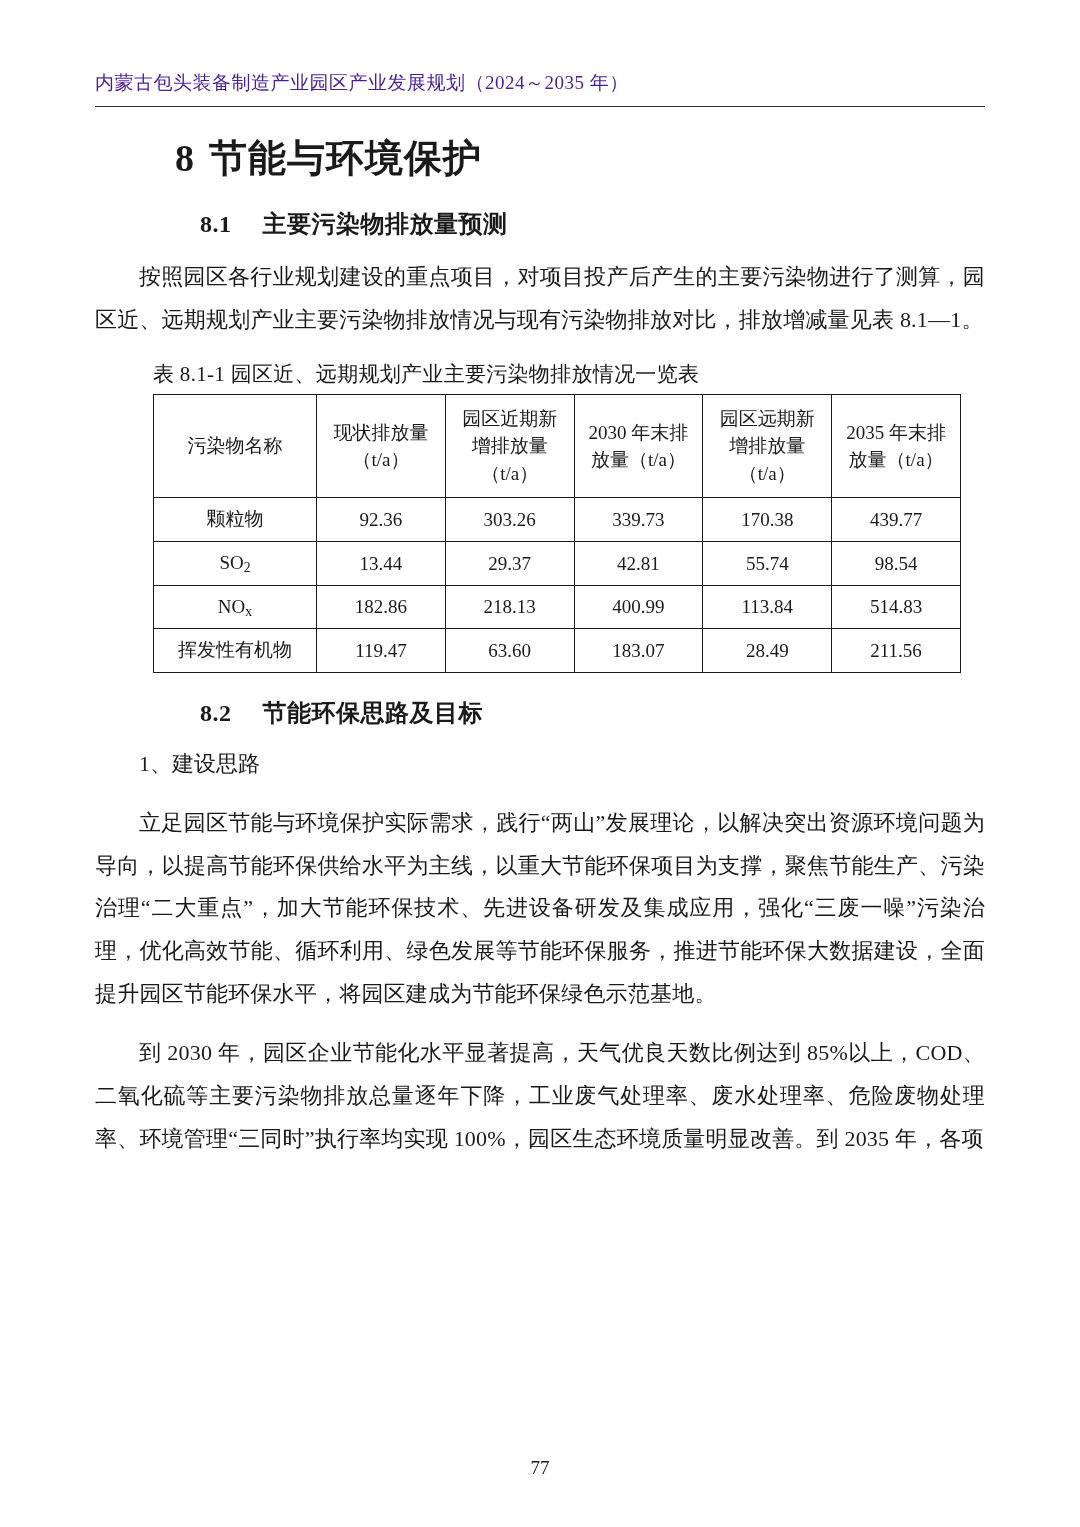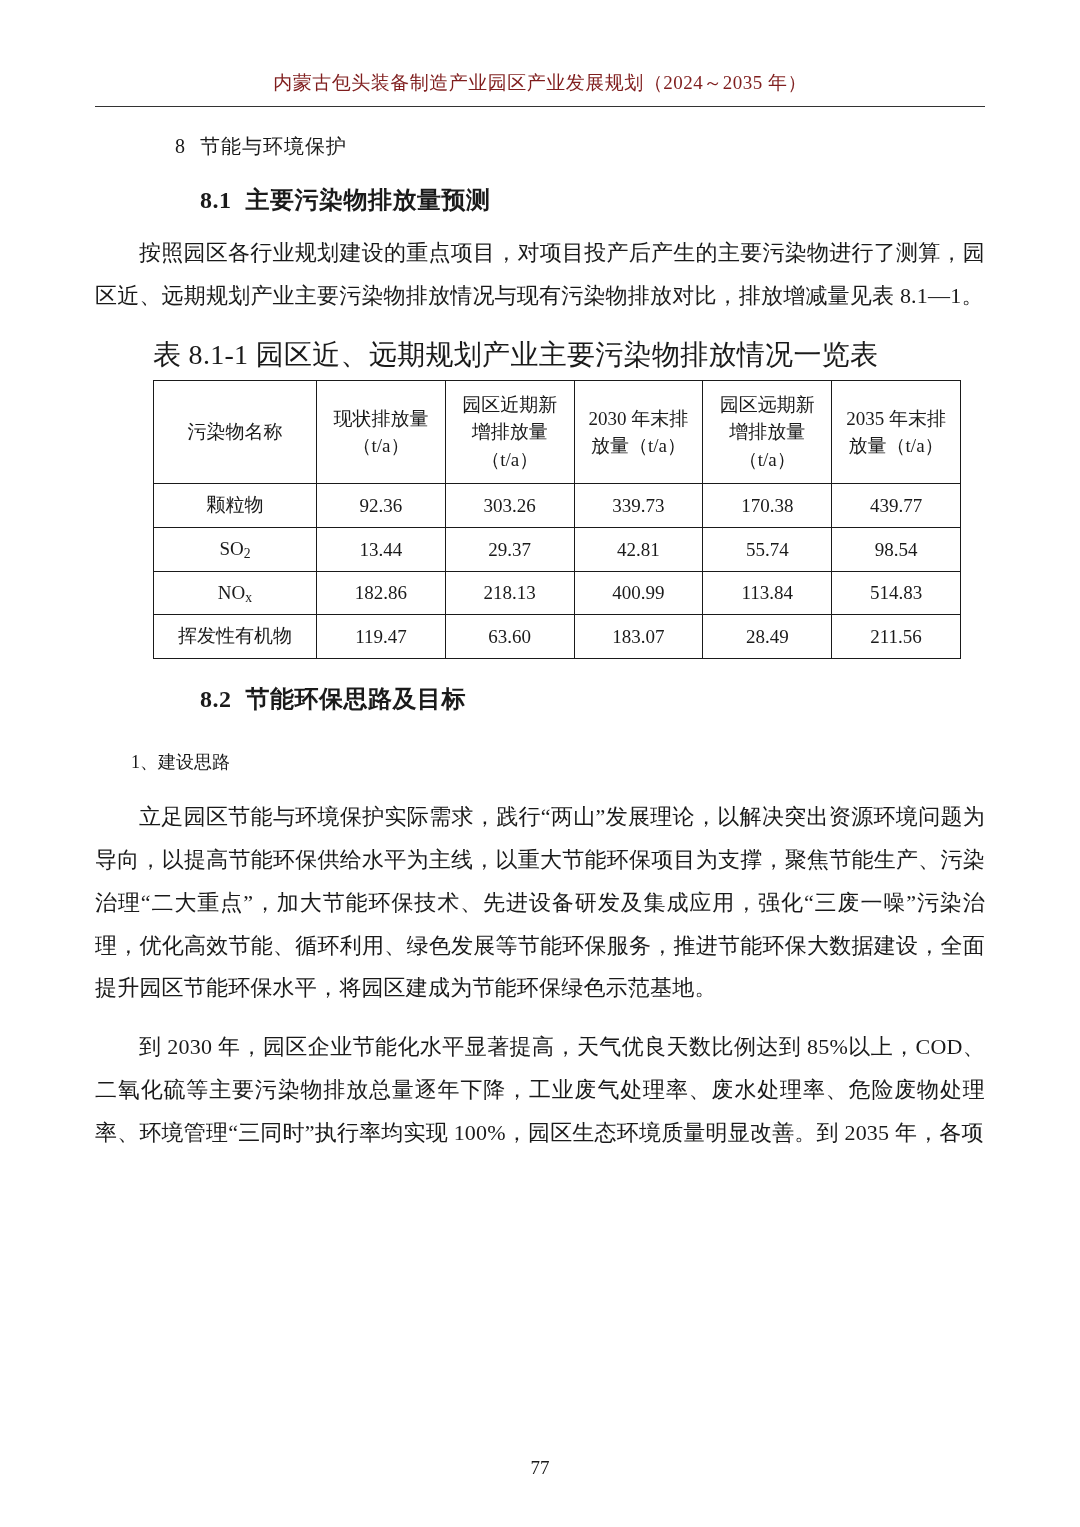--- a/index.html
+++ b/index.html
@@ -16,68 +16,68 @@
     overflow: hidden;
   }
   .page {
     width: 1080px;
     height: 1527px;
     box-sizing: border-box;
     padding: 70px 95px 40px 95px;
     position: relative;
   }
   .header {
-    text-align: center;
+    text-align: left;
     font-size: 19px;
     letter-spacing: 0.5px;
     padding-bottom: 10px;
-    color: #7f1d1d;
+    color: #4c1d95;
   }
   .header-rule {
     border: none;
     border-top: 1.5px solid #333;
     margin: 0 0 26px 0;
   }
   h1.sec {
-    font-size: 20px;
-    font-weight: normal;
+    font-size: 38px;
+    font-weight: bold;
     margin: 0 0 22px 0;
     padding-left: 80px;
     letter-spacing: 1px;
   }
   h1.sec .num {
     margin-right: 14px;
   }
   h2.sub {
     font-size: 24px;
     font-weight: bold;
     margin: 24px 0 14px 0;
     padding-left: 105px;
     letter-spacing: 0.5px;
   }
   h2.sub .num {
-    margin-right: 14px;
+    margin-right: 31px;
   }
   p.body {
     font-size: 22px;
     line-height: 1.95;
     margin: 16px 0 6px 0;
     text-align: justify;
     text-justify: inter-ideograph;
     text-indent: 2em;
     letter-spacing: 0.2px;
   }
   p.listline {
-    font-size: 18px;
+    font-size: 22px;
     line-height: 1.95;
-    margin: 30px 0 6px 0;
+    margin: 14px 0 6px 0;
     text-indent: 2em;
   }
   .table-caption {
-    font-size: 28px;
+    font-size: 21px;
     margin: 18px 0 6px 0;
     padding-left: 58px;
     letter-spacing: 0.3px;
   }
   table.data {
     border-collapse: collapse;
     width: 808px;
     margin: 0 0 0 58px;
     table-layout: fixed;
   }

